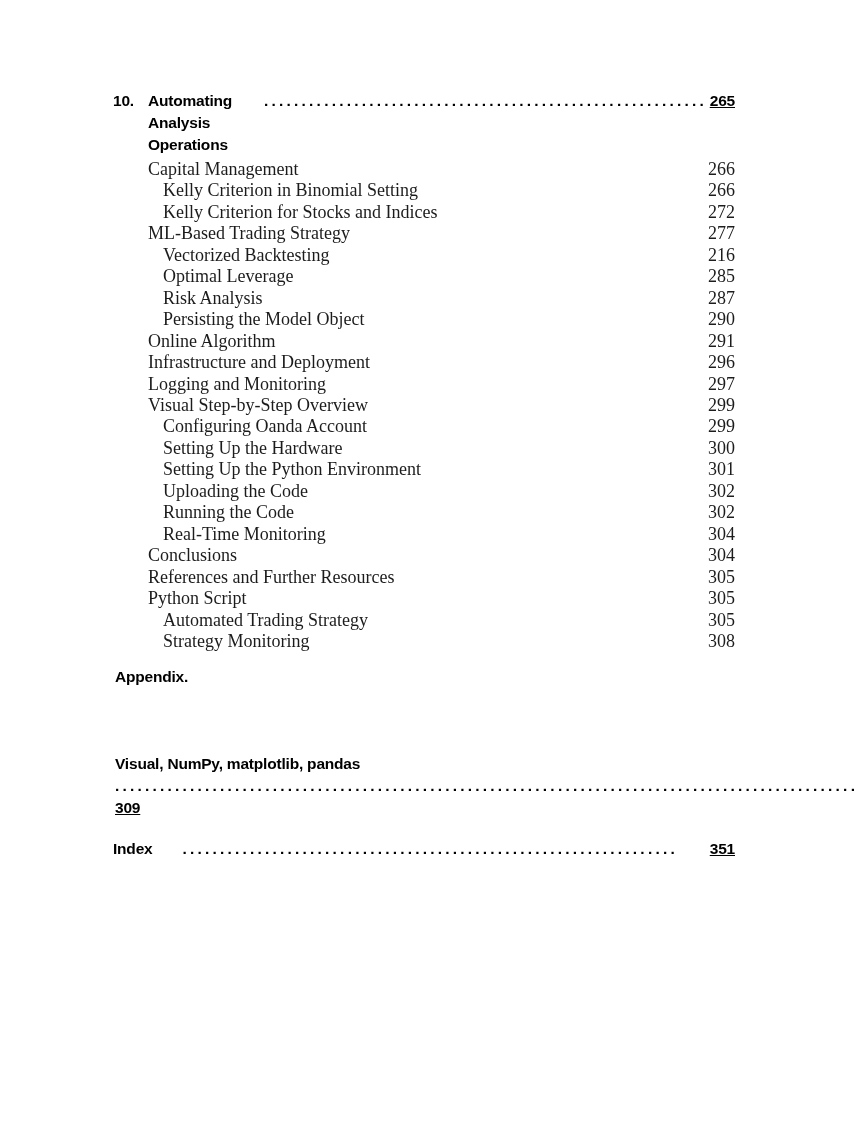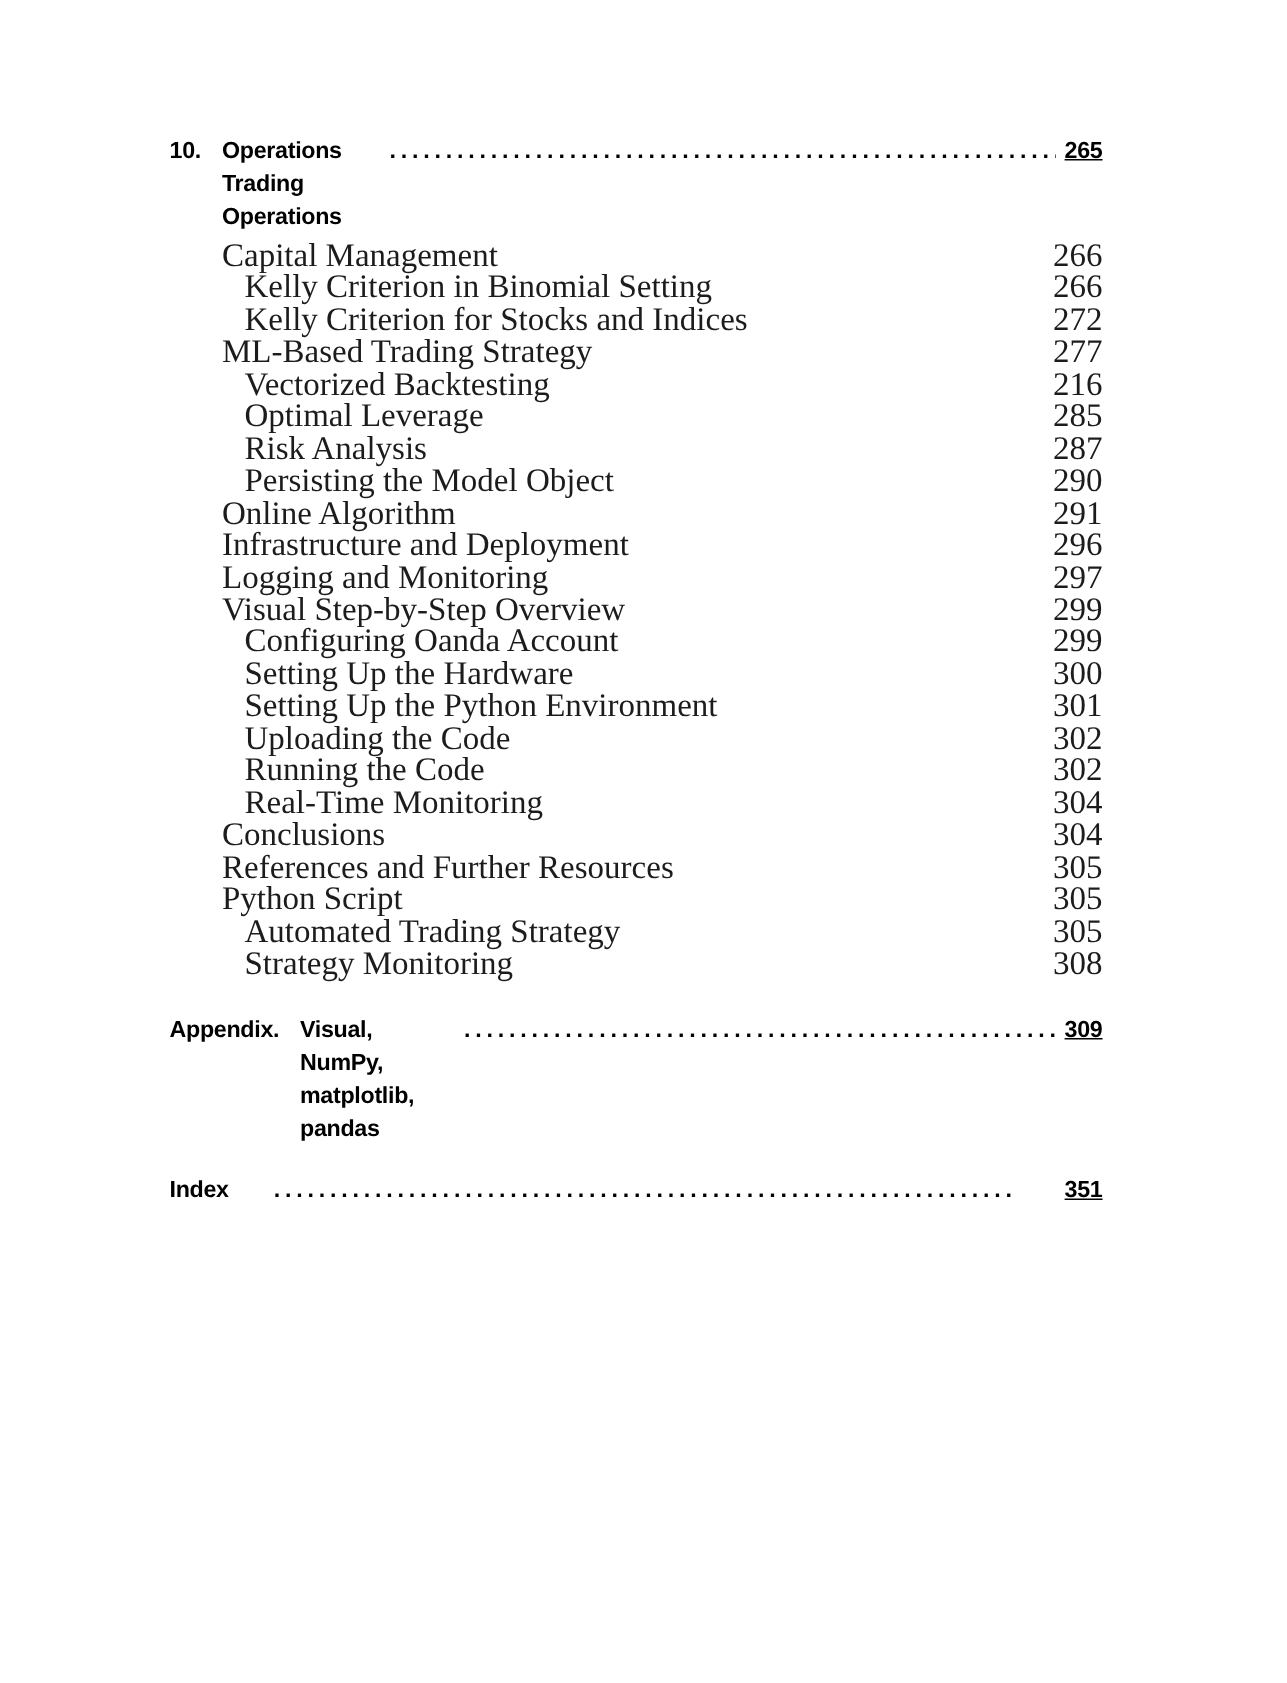--- a/index.html
+++ b/index.html
@@ -39,31 +39,31 @@
   .leader::after {
     content: "........................................................................................................................";
     letter-spacing: 3.2px;
   }
   .heading-page { text-align: right; text-decoration: underline; }
 
   
   .entries {
     margin-top: 3px;
     font-family: "Liberation Serif", serif;
-    font-size: 22px;
+    font-size: 18px;
     line-height: 21.45px;
     color: #1c1c1c;
   }
   .entry { display: flex; align-items: baseline; }
   .entry.level-1 { padding-left: 35px; }
   .entry.level-2 { padding-left: 50px; }
   .entry .spacer { flex: 1 1 auto; }
   .entry .pagenum { text-align: center; }
 
-  .appendix-row { margin-top: 24px; }
+  .appendix-row { margin-top: 14px; flex-direction: column; }
   .index-row { margin-top: 19px; gap: 28px; }
 
   
   .footer-rule {
     position: absolute;
     left: 112px;
     top: 1029px;
     width: 623px;
     height: 2px;
     background: #4c4c4c;
@@ -86,21 +86,21 @@
   }
 </style>
 </head>
 <body>
 
 <div class="page">
   <div class="content">
 
     <div class="heading-row chapter-row">
       <span class="num">10.</span>
-      <span class="title">Operations Trading Operations</span>
+      <span class="title">Automating Analysis Operations</span>
       <span class="leader"></span>
       <span class="heading-page">265</span>
     </div>
 
     <div class="entries">
         <div class="entry level-1">
     <span class="label">Capital Management</span>
     <span class="spacer"></span>
     <span class="pagenum">266</span>
   </div>

